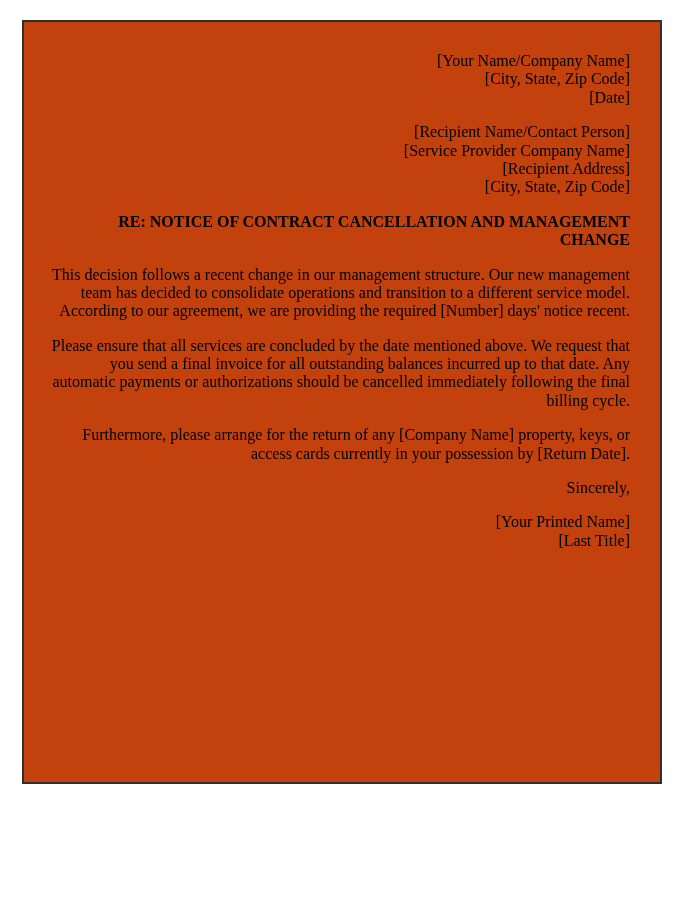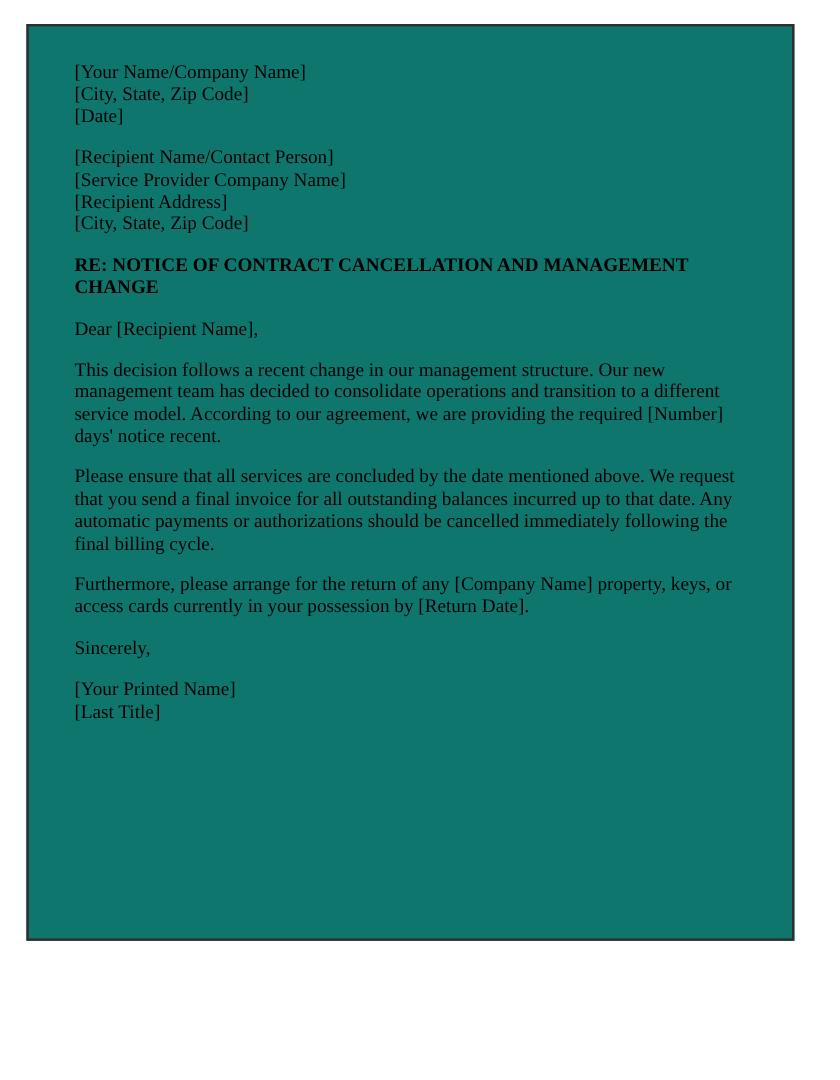--- a/index.html
+++ b/index.html
@@ -16,22 +16,23 @@
     background: #ffffff;
     overflow: hidden;
   }
   .letter-page {
     position: absolute;
     left: 22px;
     top: 20px;
     width: 640px;
     height: 764px;
     border: 2px solid #2f2f2f;
-    background: #0f766e;
-    padding: 14px 30px 0 38px;
+    background: #c2410c;
+    padding: 14px 30px 0 26px;
+    text-align: right;
   }
   .letter-page p,
   .letter-page .address-block,
   .letter-page .sig-block {
     font-size: 16px;
     line-height: 1.15;
     color: #000000;
     margin: 16px 0;
   }
   .letter-page .subject {
@@ -53,21 +54,20 @@
 
     <div class="address-block">
       <span class="address-line">[Recipient Name/Contact Person]</span>
       <span class="address-line">[Service Provider Company Name]</span>
       <span class="address-line">[Recipient Address]</span>
       <span class="address-line">[City, State, Zip Code]</span>
     </div>
 
     <p class="subject">RE: NOTICE OF CONTRACT CANCELLATION AND MANAGEMENT CHANGE</p>
 
-    <p>Dear [Recipient Name],</p>
 
     <p>This decision follows a recent change in our management structure. Our new management team has decided to consolidate operations and transition to a different service model. According to our agreement, we are providing the required [Number] days' notice recent.</p>
     <p>Please ensure that all services are concluded by the date mentioned above. We request that you send a final invoice for all outstanding balances incurred up to that date. Any automatic payments or authorizations should be cancelled immediately following the final billing cycle.</p>
     <p>Furthermore, please arrange for the return of any [Company Name] property, keys, or access cards currently in your possession by [Return Date].</p>
 
     <p>Sincerely,</p>
 
 
     <div class="sig-block">
       <span class="sig-line">[Your Printed Name]</span>

